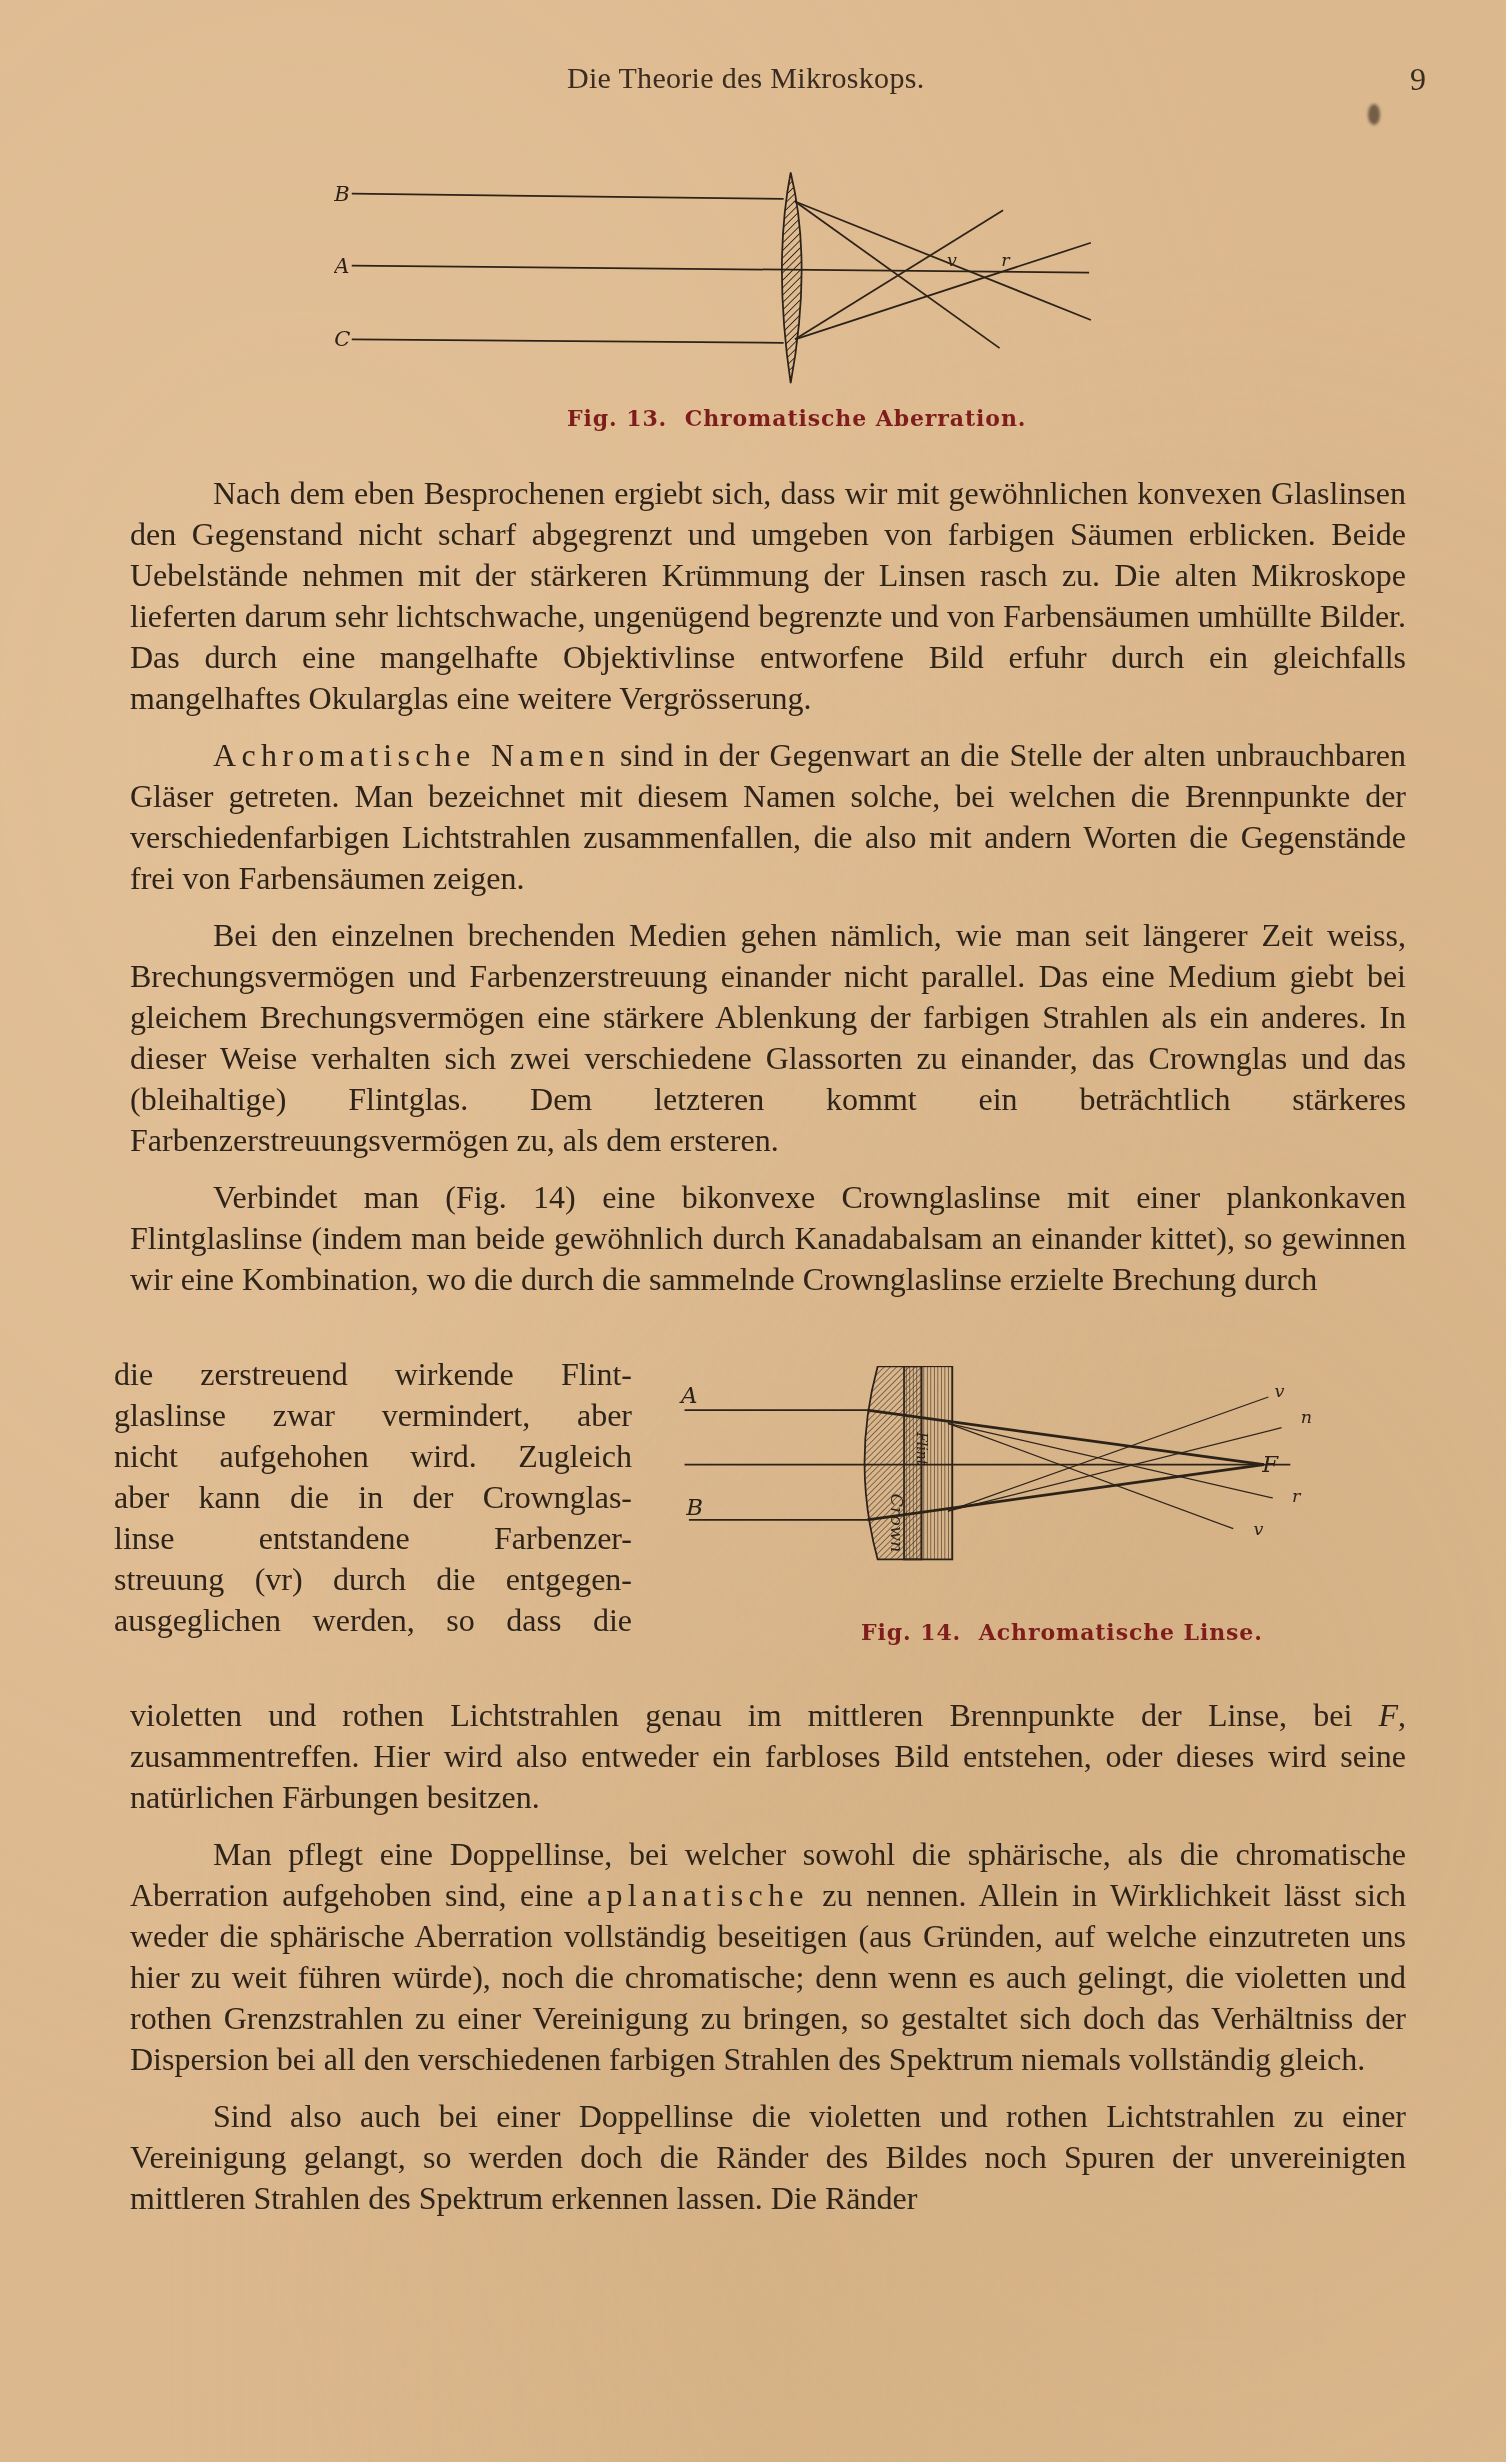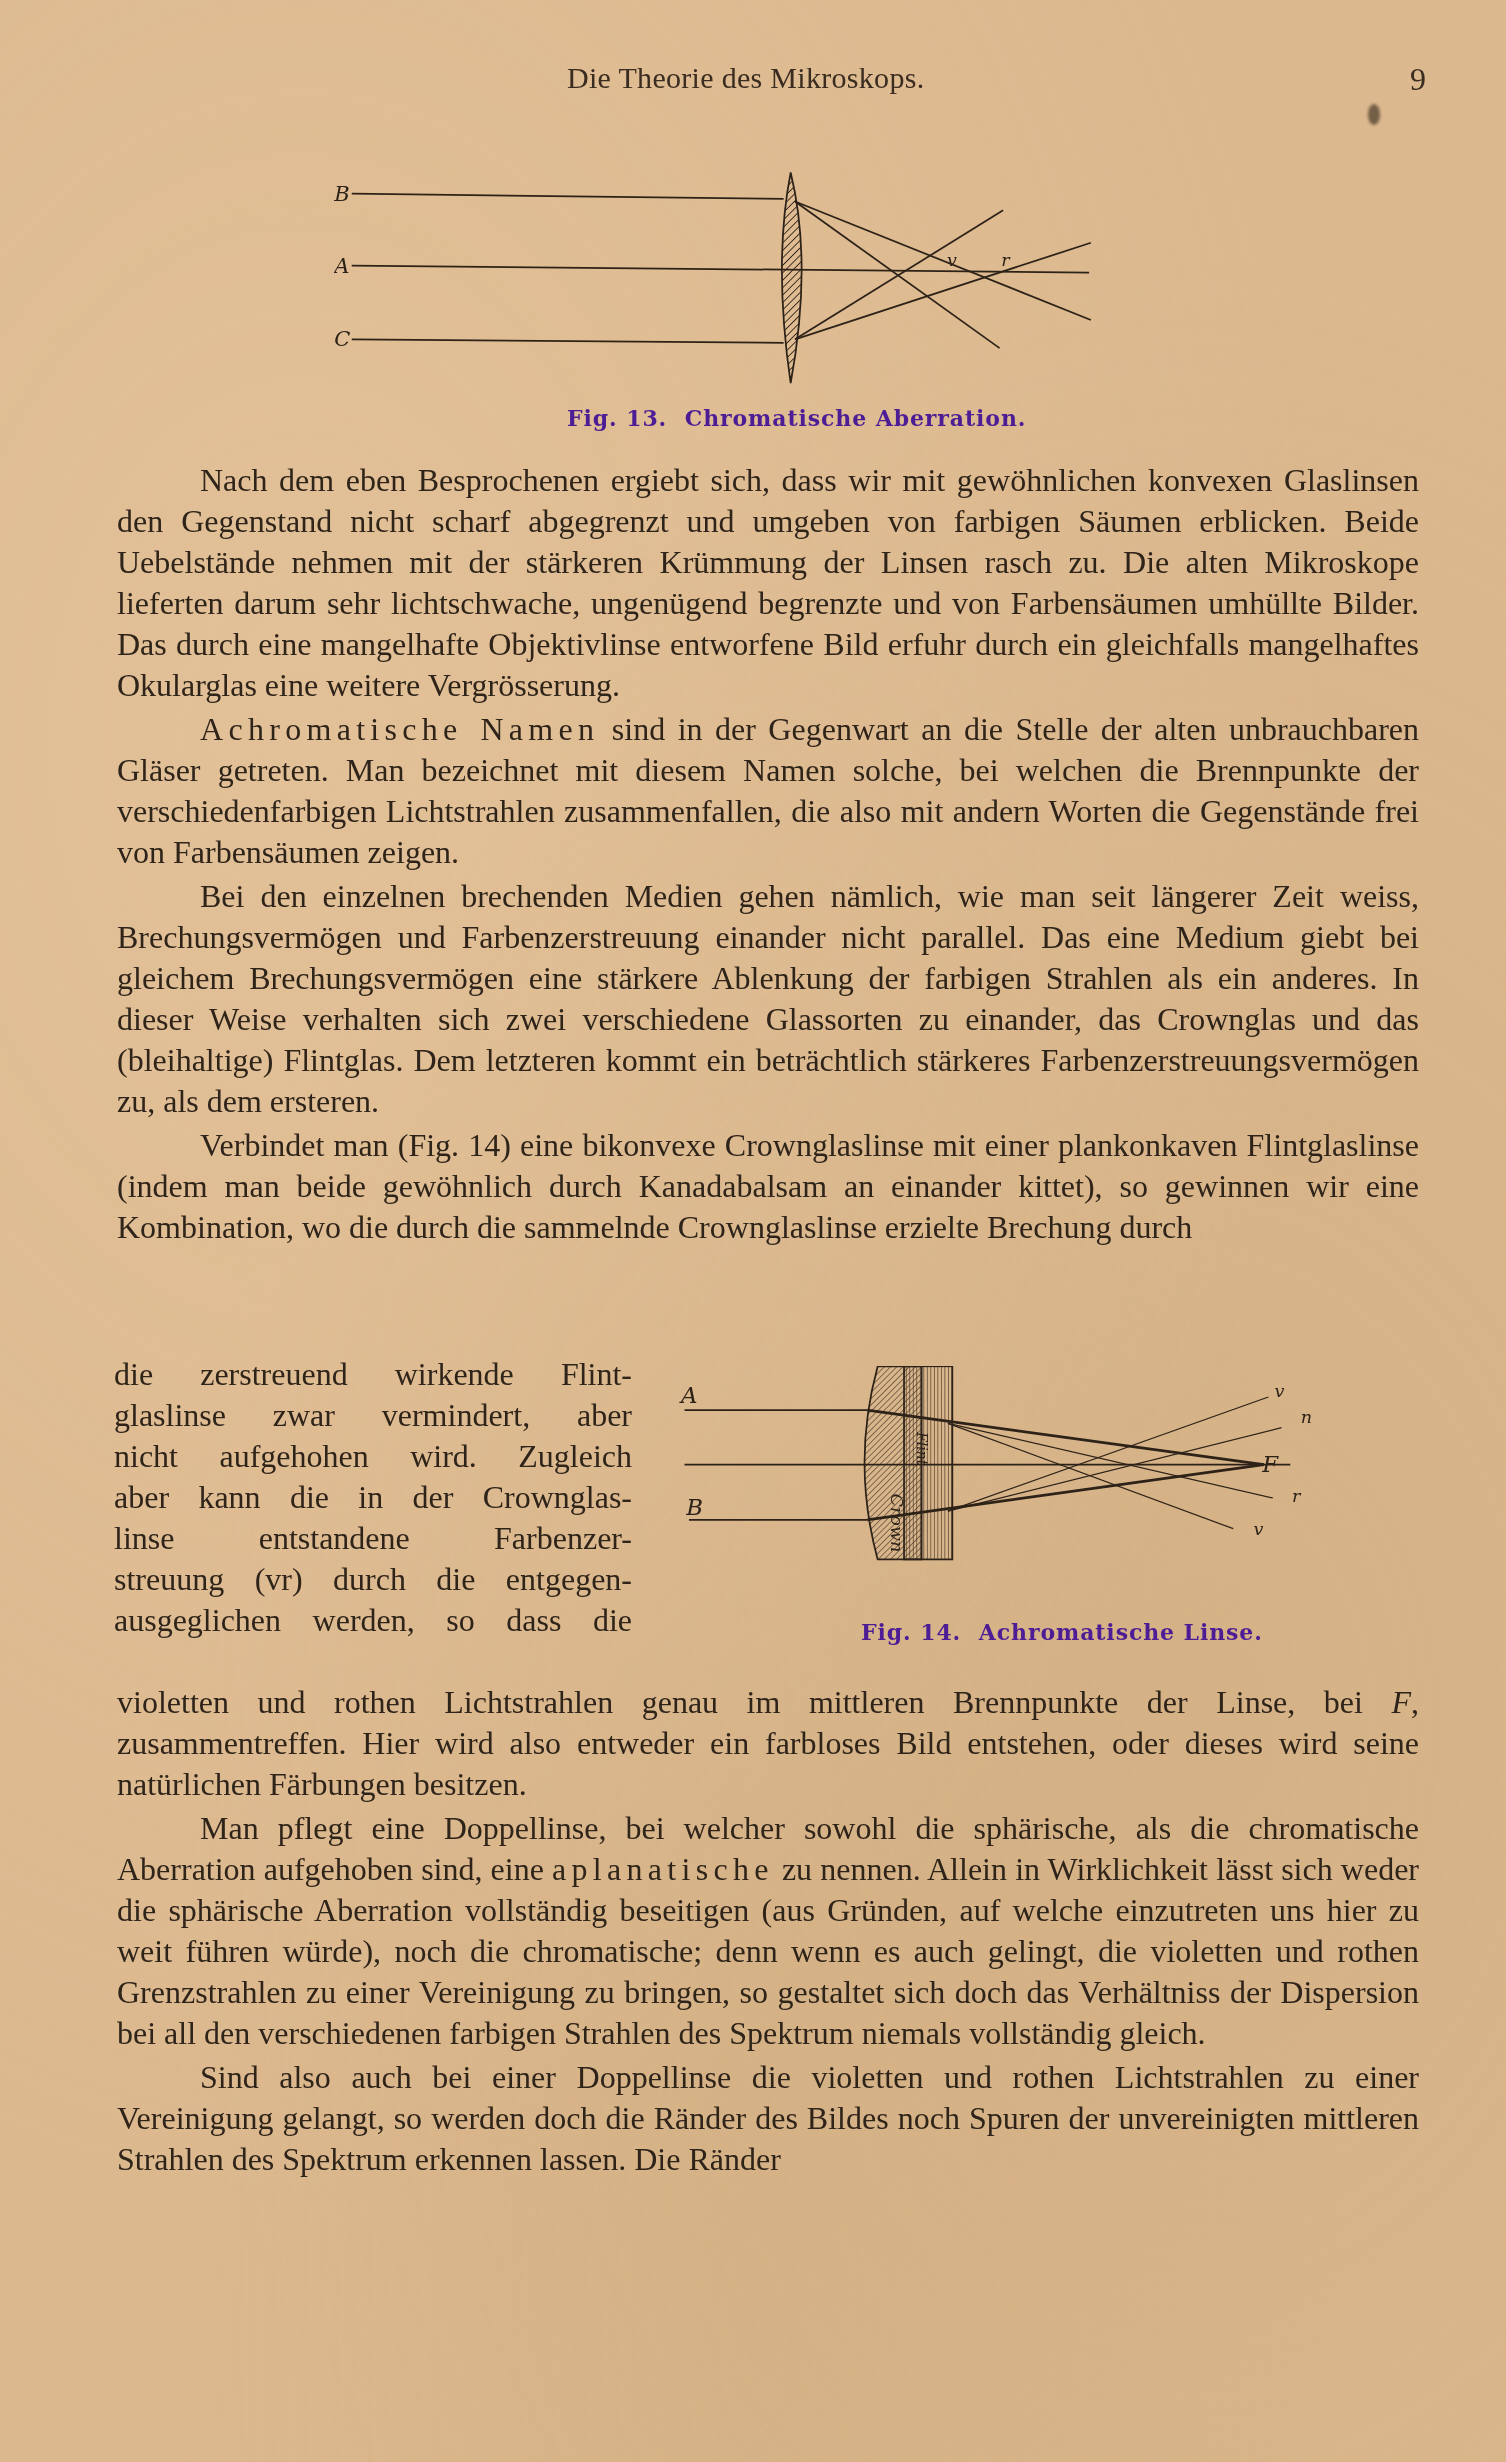--- a/index.html
+++ b/index.html
@@ -25,31 +25,31 @@
   }
   .smudge {
     position: absolute; left: 1368px; top: 104px; width: 12.3px; height: 21px;
     border-radius: 50%; background: rgba(70,55,40,0.7); filter: blur(1.8px);
   }
   .figure { position: absolute; }
   .fig13 { left: 334px; top: 162px; width: 887px; height: 237px; }
   .fig14 { left: 667px; top: 1366px; width: 755px; height: 220px; }
   .caption {
     position: absolute; font-family: "DejaVu Serif", serif; font-size: 22px;
-    font-weight: bold; color: #4c1d95; letter-spacing: 0.9px;
+    font-weight: bold; color: #7f1d1d; letter-spacing: 0.9px;
   }
   .cap13 { left: 567px; top: 405px; }
   .cap14 { left: 861px; top: 1619px; }
   .cap-num { margin-right: 17.6px; }
   .body-text {
     position: absolute; left: 114px; width: 1308px;
     font-size: 32px; line-height: 41px; text-align: justify;
     color: #2f241a;
   }
-  .body-text p { margin: 3px; text-indent: 83px; }
+  .body-text p { margin: 16px; text-indent: 83px; }
   .body-text p.cont { text-indent: 0; }
   .spaced { letter-spacing: 5.3px; }
   .wrap-col {
     position: absolute; left: 114px; top: 1314px; width: 518px;
     font-size: 32px; line-height: 41px; text-align: justify; color: #2f241a;
   }
   .wrap-col .line { display: block; text-align: justify; text-align-last: justify; }
   .ital { font-style: italic; }
 </style>
 </head>

